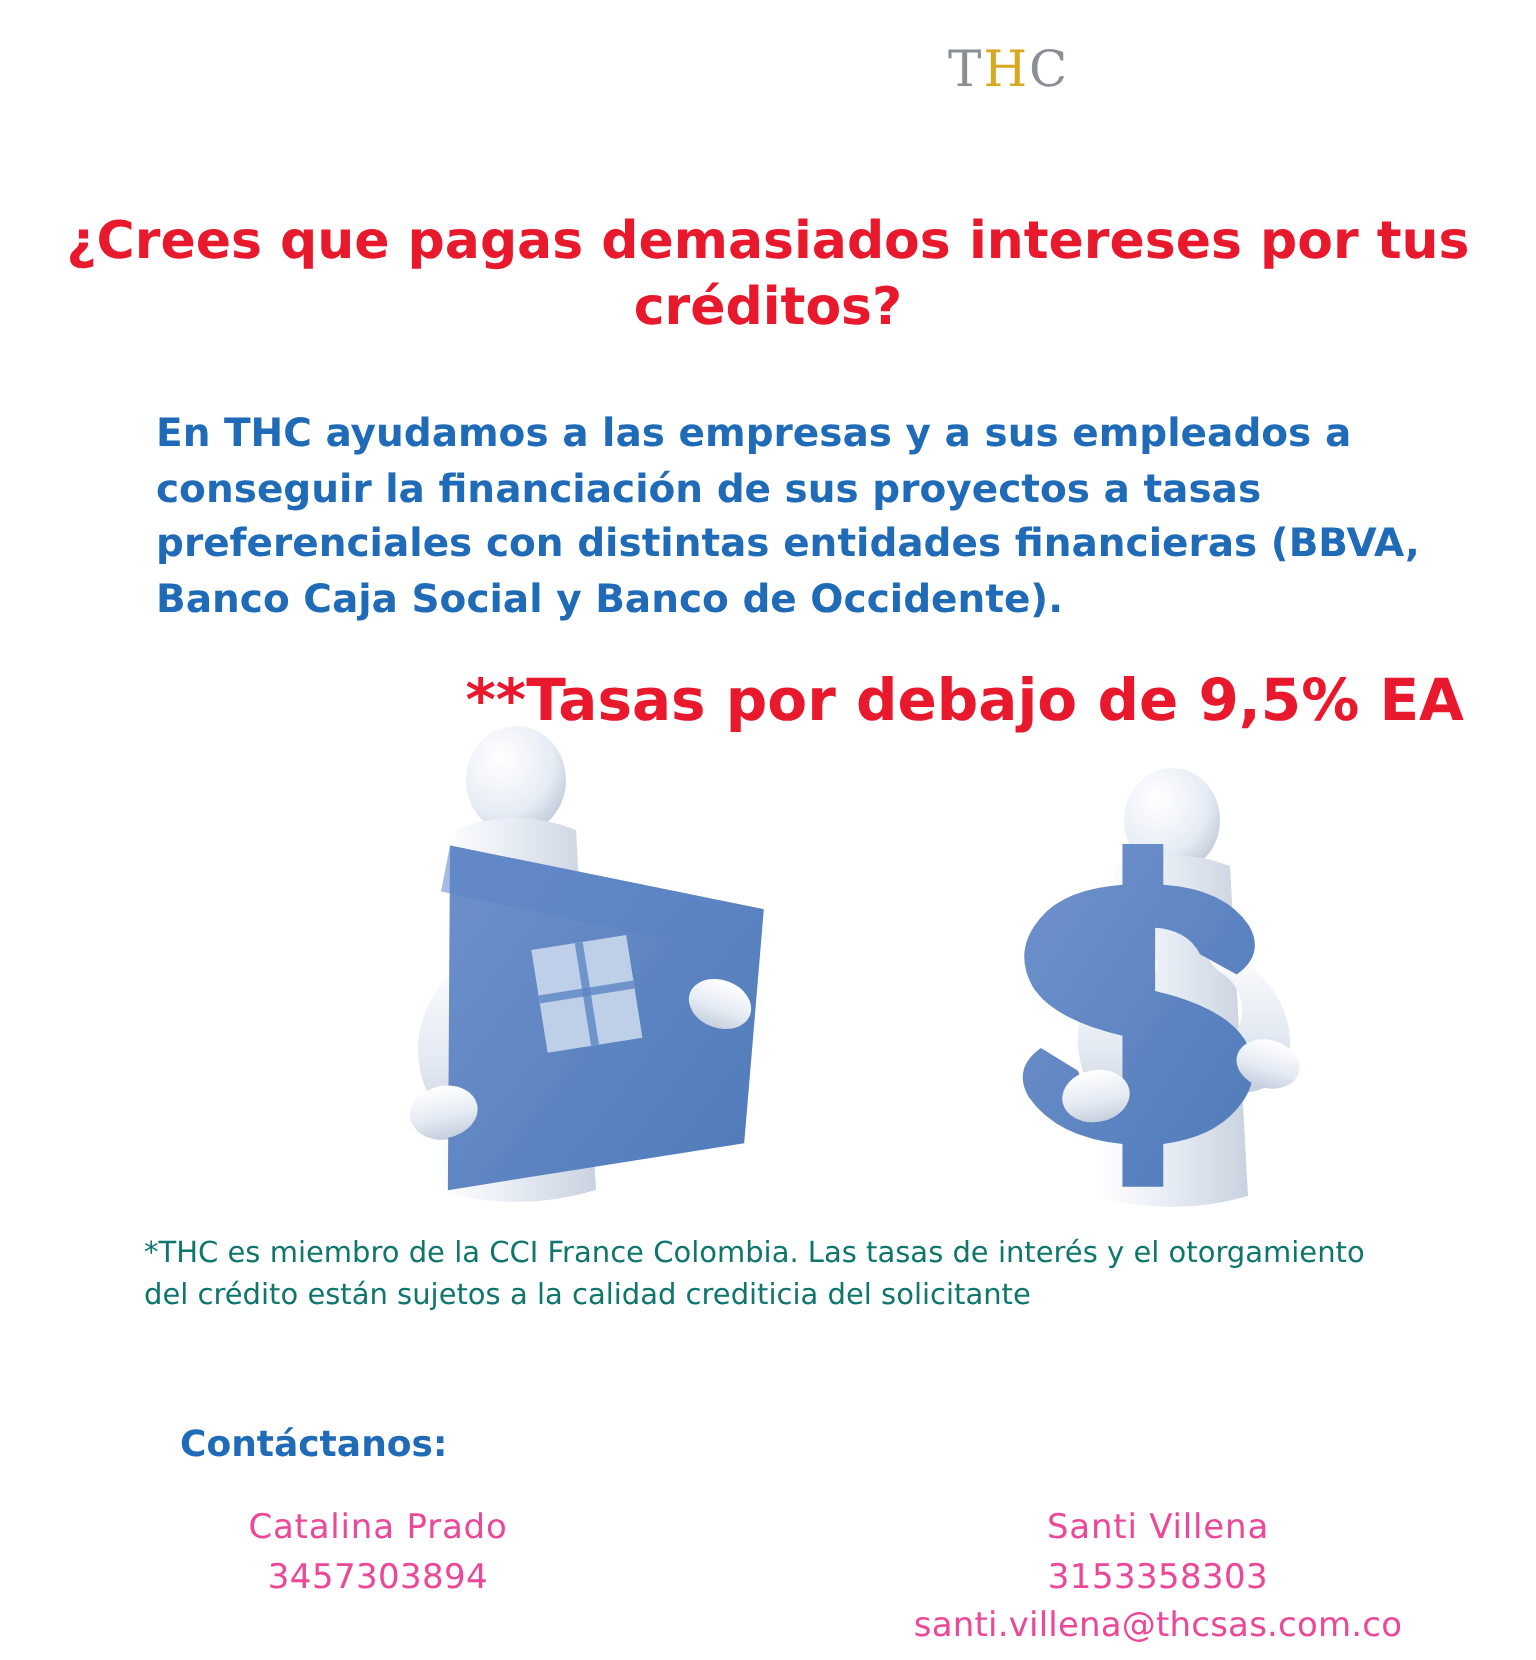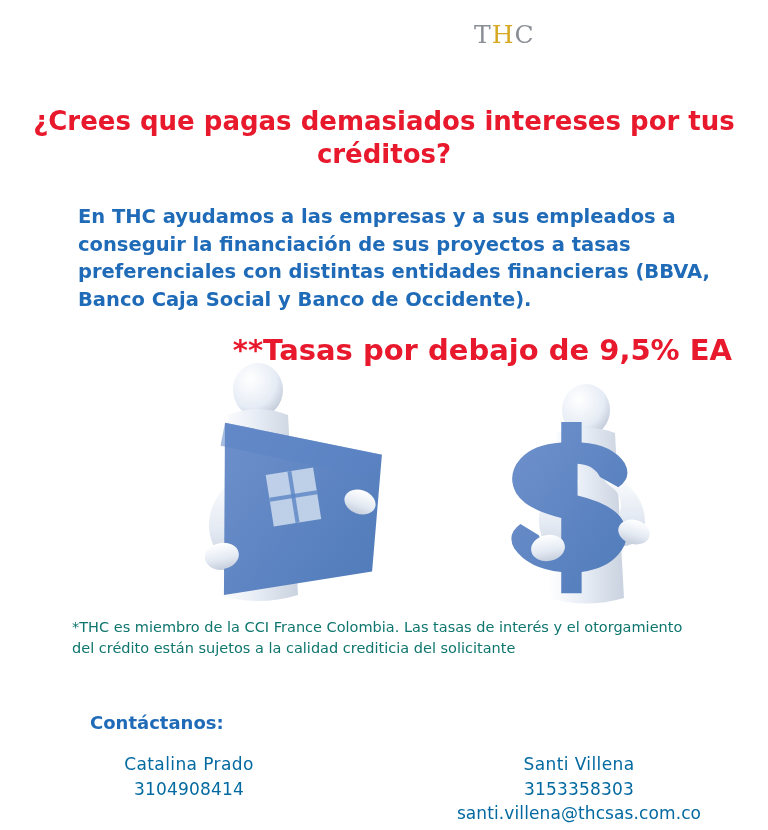--- a/index.html
+++ b/index.html
@@ -116,21 +116,21 @@
     top: 752px;
     left: 0;
     width: 768px;
     display: flex;
     justify-content: center;
     gap: 60px;
   }
   .contact-card {
     width: 330px;
     text-align: center;
-    color: #0369a1;
+    color: #ec4899;
     font-size: 17px;
     line-height: 1.45;
   }
   .contact-card .name { letter-spacing: 0.4px; }
   .contact-card .phone { letter-spacing: 0.2px; }
   .contact-card .email { letter-spacing: 0.1px; }
 </style>
 </head>
 <body>
 
@@ -217,20 +217,20 @@
   </svg>
 </div>
 
 <div class="disclaimer">*THC es miembro de la CCI France Colombia. Las tasas de interés y el otorgamiento del crédito están sujetos a la calidad crediticia del solicitante</div>
 
 <div class="contact-title">Contáctanos:</div>
 
 <div class="contacts">
   <div class="contact-card">
     <div class="name">Catalina Prado</div>
-    <div class="phone">3104908414</div>
+    <div class="phone">3457303894</div>
   </div>
   <div class="contact-card">
     <div class="name">Santi Villena</div>
     <div class="phone">3153358303</div>
     <div class="email">santi.villena@thcsas.com.co</div>
   </div>
 </div>
 
 </body></html>

